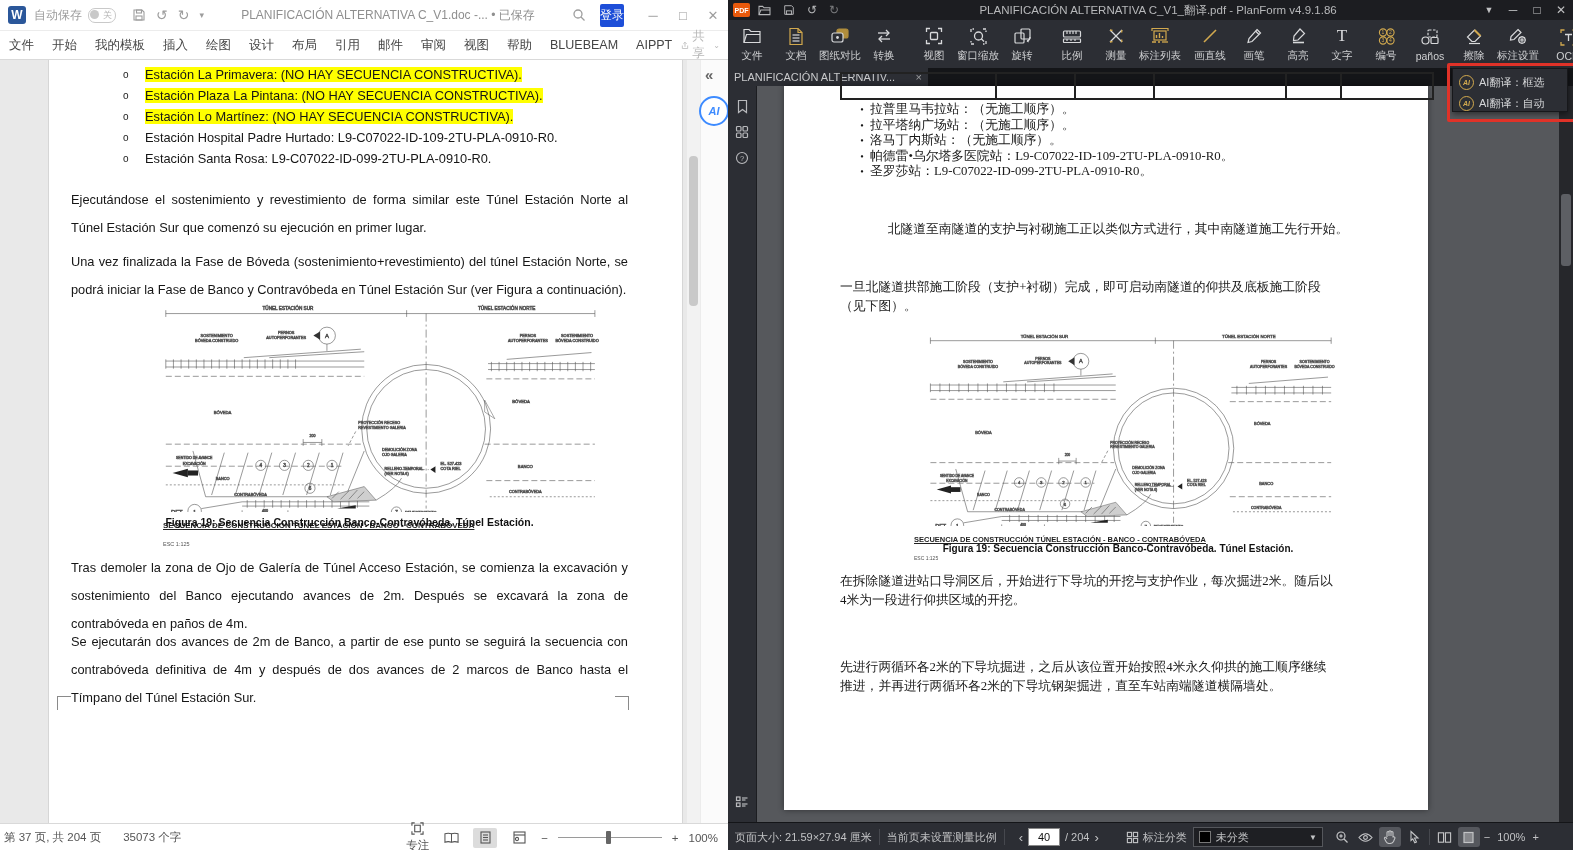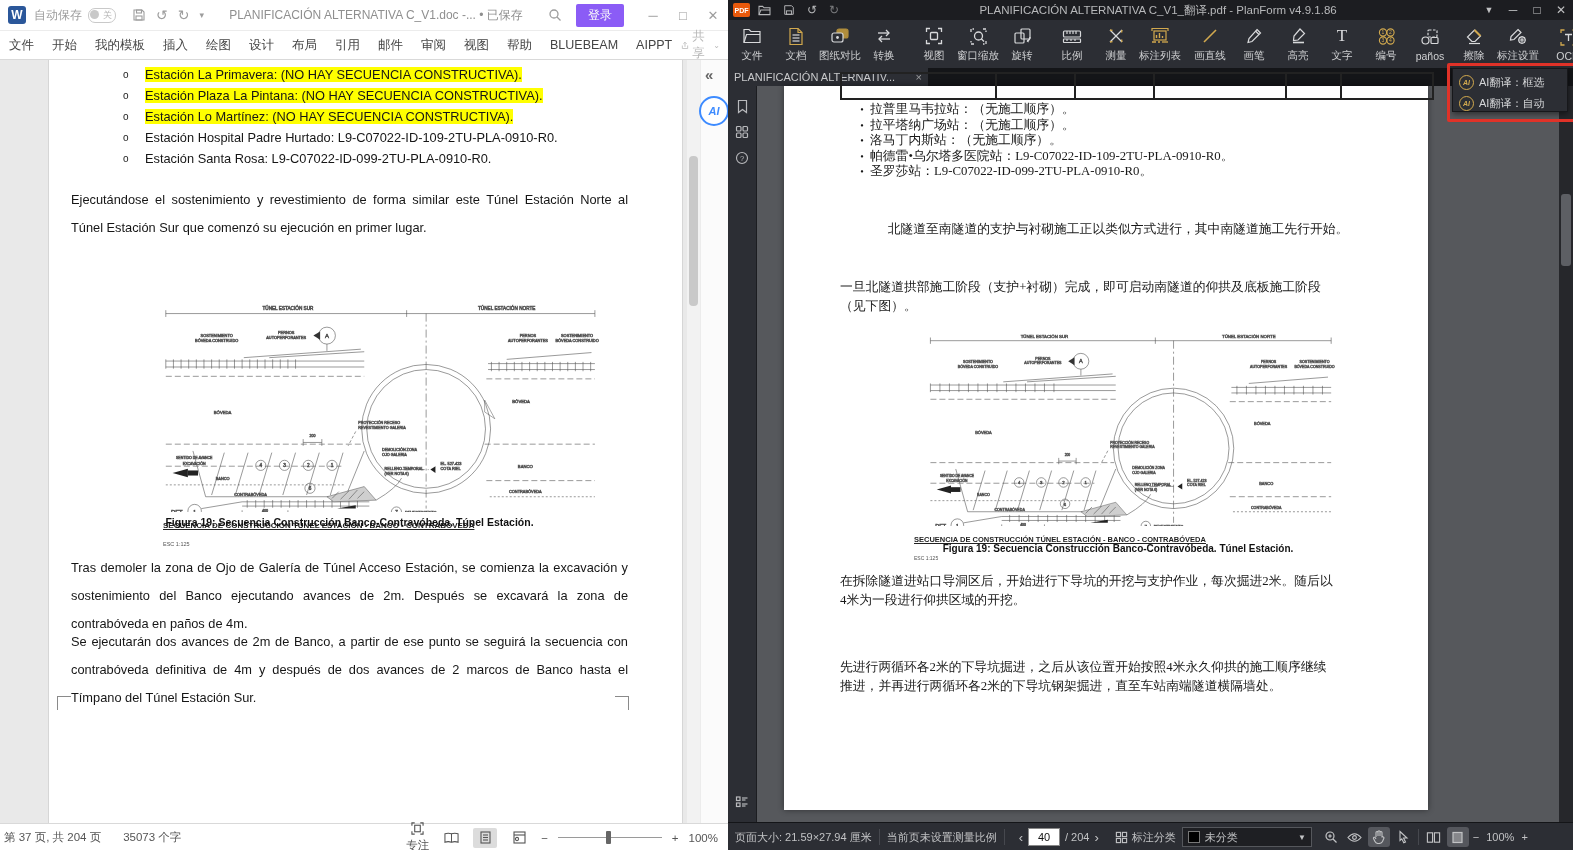--- a/index.html
+++ b/index.html
@@ -12,21 +12,21 @@
   #word{left:0;top:0;width:728px;height:850px;background:#fff;}
   .w-titlebar{left:0;top:0;width:728px;height:30px;background:#ffffff;display:flex;align-items:center;
               color:#9d9d9d;font-size:12px;border-bottom:1px solid #ececec;}
   .w-logo{width:18px;height:18px;background:#2b579a;border-radius:3px;color:#fff;font-weight:bold;
           font-size:12px;display:flex;align-items:center;justify-content:center;margin:0 8px 0 8px;}
   .toggle{width:26px;height:13px;border:1px solid #c9c9c9;border-radius:7px;position:relative;margin:0 6px;}
   .toggle .knob{position:absolute;left:1px;top:1px;width:9px;height:9px;border-radius:50%;background:#c9c9c9;}
   .toggle .tstate{position:absolute;right:3px;top:0px;font-size:9px;color:#b5b5b5;}
   .qat{display:flex;align-items:center;gap:10px;margin-left:10px;color:#9d9d9d;}
   .w-title{flex:1;text-align:center;color:#8f8f8f;white-space:nowrap;overflow:hidden;}
-  .w-login{background:#8b5cf6;color:#fafafa;padding:3px 12px;border-radius:2px;margin:0 14px;}
+  .w-login{background:#1d4ed8;color:#fafafa;padding:3px 0;border-radius:2px;margin:0 14px;}
   .winbtn{width:30px;text-align:center;color:#9d9d9d;font-size:13px;}
   .w-ribbon{left:0;top:31px;width:728px;height:28px;display:flex;align-items:center;gap:0;
             font-size:12.5px;color:#444;border-bottom:1px solid #d9d9d9;background:#fff;}
   .w-tab{padding:0 9px;line-height:28px;white-space:nowrap;}
   .w-share{margin-left:auto;margin-right:8px;color:#b9b9b9;display:flex;align-items:center;gap:3px;}
   .w-doc{left:0;top:60px;width:700px;height:763px;background:#e9e9e9;overflow:hidden;}
   .w-page{left:48px;top:0;width:633px;height:763px;background:#fff;border-left:1px solid #d6d6d6;
           border-right:1px solid #d6d6d6;}
   .doc-text{color:#161616;font-size:12.8px;}
   .bullets{left:74px;top:4px;width:505px;}
@@ -214,20 +214,21 @@
           <span class="marker">o</span>
           <span>Estación Hospital Padre Hurtado: L9-C07022-ID-109-2TU-PLA-0910-R0.</span>
         </div>
         <div class="bullet-row">
           <span class="marker">o</span>
           <span>Estación Santa Rosa: L9-C07022-ID-099-2TU-PLA-0910-R0.</span>
         </div>
       </div>
 
       <div id="p1" class="abs doc-text para">Ejecutándose el sostenimiento y revestimiento de forma similar este Túnel Estación Norte al Túnel Estación Sur que comenzó su ejecución en primer lugar.</div>
+      <div id="p2" class="abs doc-text para">Una vez finalizada la Fase de Bóveda (sostenimiento+revestimiento) del túnel Estación Norte, se podrá iniciar la Fase de Banco y Contravóbeda en Túnel Estación Sur (ver Figura a continuación).</div>
 
       <div id="fig-left" class="abs">
         <svg class="diag" width="505" height="212" viewBox="0 0 560 250" fill="none" stroke="#555" stroke-width="0.6">
 
           <line x1="28" y1="16" x2="534" y2="16"></line>
           <line x1="28" y1="12" x2="28" y2="20"></line>
             <line x1="534" y1="12" x2="534" y2="20"></line>
             <line x1="312" y1="12" x2="312" y2="20"></line>
           <text x="172" y="12" font-size="5.5" text-anchor="middle">TÚNEL ESTACIÓN SUR</text>
           <text x="430" y="12" font-size="5.5" text-anchor="middle">TÚNEL ESTACIÓN NORTE</text>
@@ -922,21 +923,21 @@
     <span class="ps-seg">页面大小: 21.59×27.94 厘米</span>
     <span class="ps-sep"></span>
     <span class="ps-seg">当前页未设置测量比例</span>
     <span class="ps-sep"></span>
     <div class="page-nav">
       <span style="font-size:13px;">‹</span>
       <input class="page-input" value="40" style="">
       <span>/ 204</span>
       <span style="font-size:13px;">›</span>
     </div>
-    <span style="display:flex;align-items:center;gap:4px;margin-left:16px;">
+    <span style="display:flex;align-items:center;gap:4px;margin-left:27px;">
       <svg width="13" height="13" viewBox="0 0 14 14" fill="none" stroke="currentColor" stroke-width="1.2">
         <rect x="1.5" y="1.5" width="4.5" height="4.5"></rect>
           <rect x="8" y="1.5" width="4.5" height="4.5"></rect>
           <rect x="1.5" y="8" width="4.5" height="4.5"></rect>
           <rect x="8" y="8" width="4.5" height="4.5"></rect>
       </svg>
       <span>标注分类</span>
     </span>
     <div class="cat-dd">
       <span class="cat-swatch"></span>

